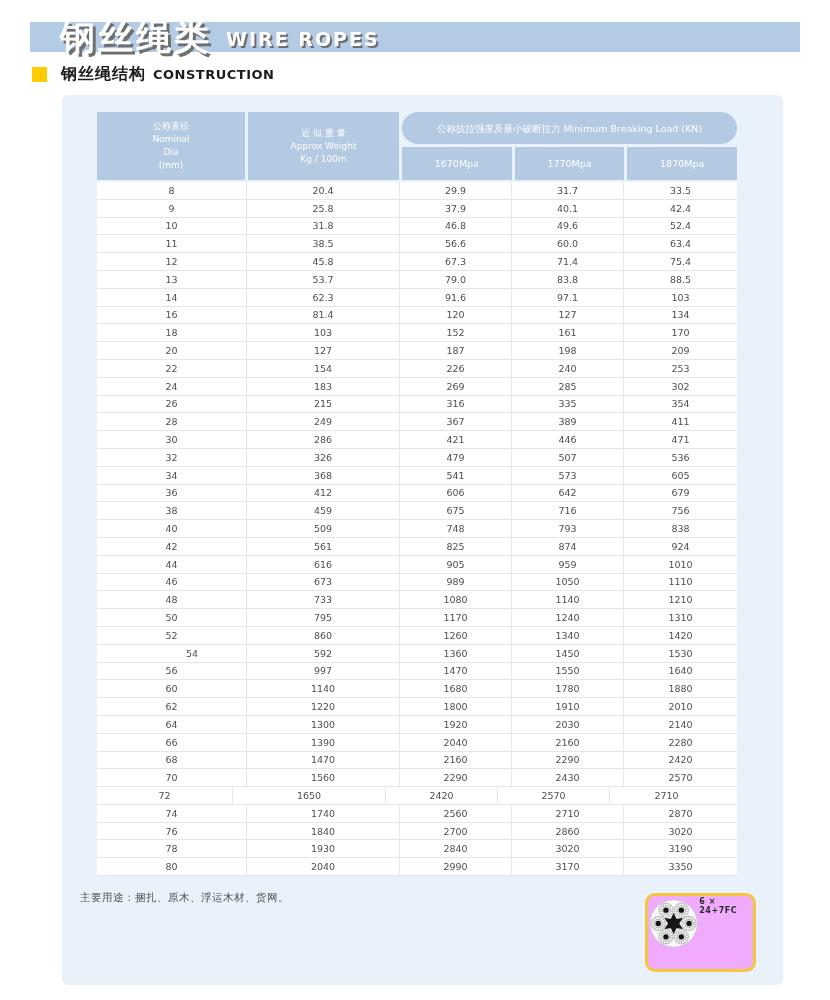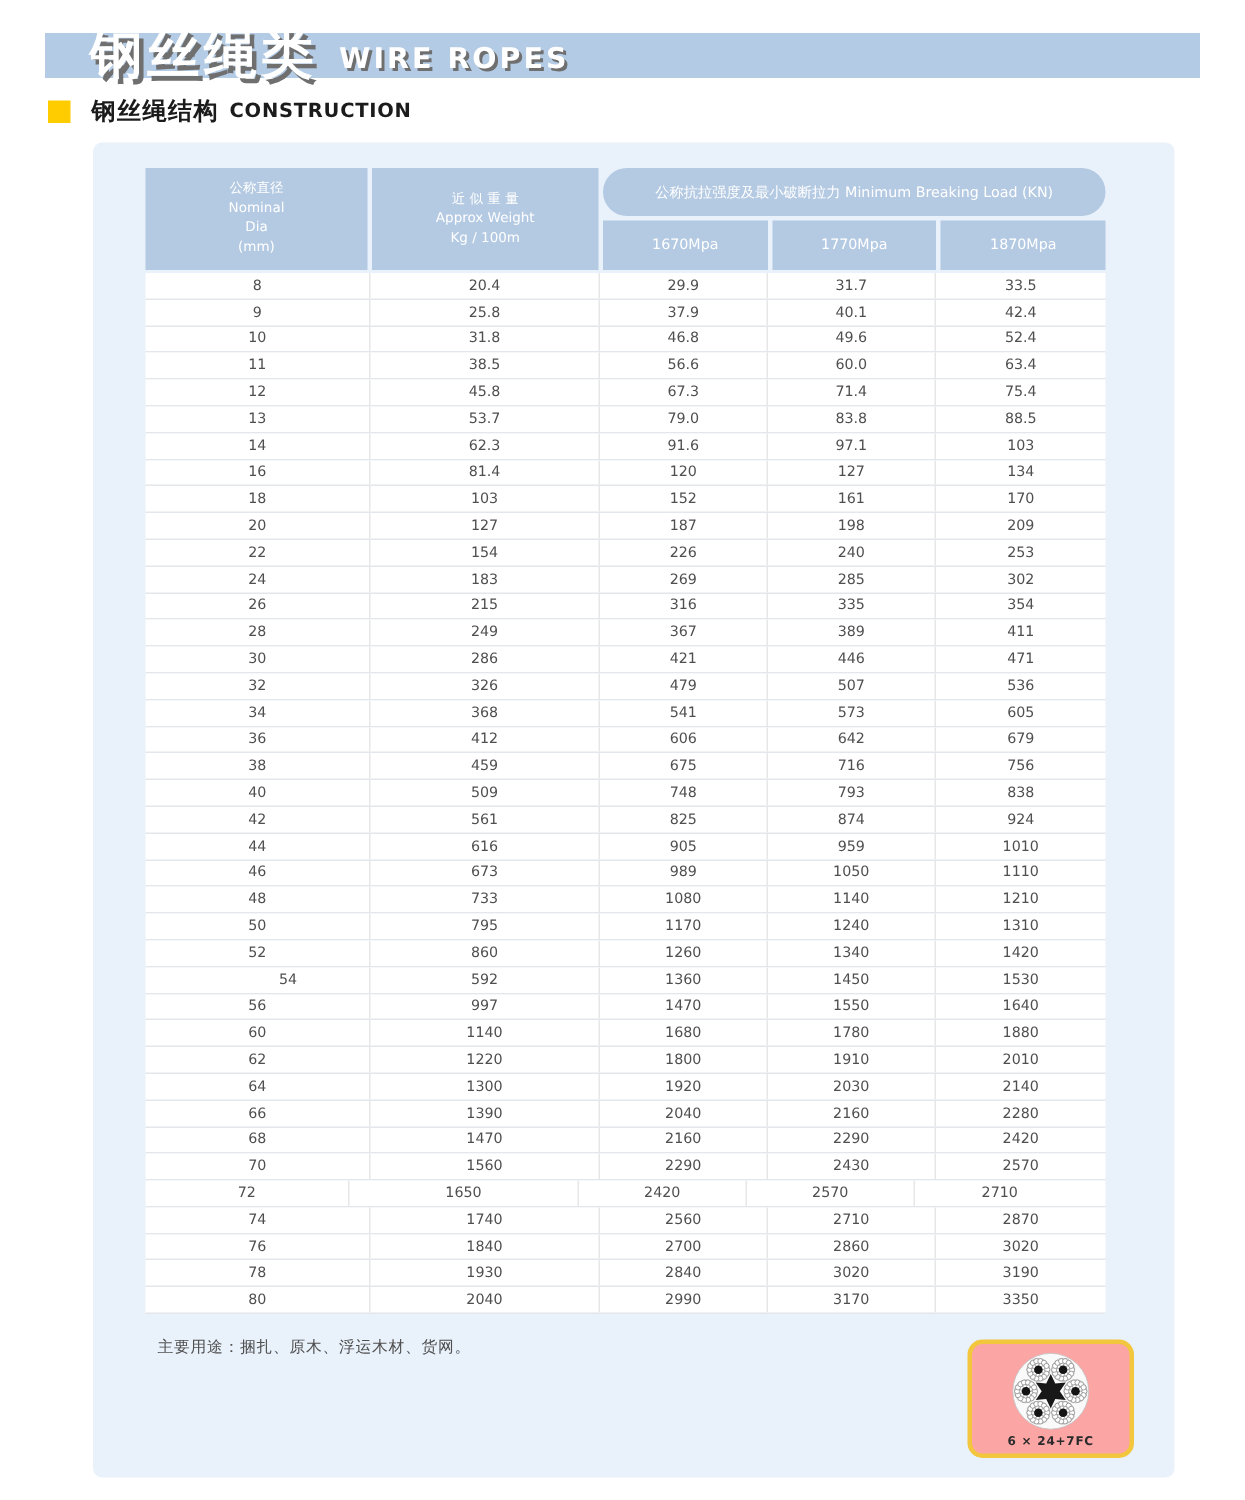--- a/index.html
+++ b/index.html
@@ -42,26 +42,26 @@
   .th-sub{flex:1;margin-right:3px;font-size:9.5px;}
   .th-sub:last-child{margin-right:0;}
 
   .tbody{width:640px;}
   .row{display:flex;height:17.8px;background:#fff;border-bottom:1px solid #e3e6ea;}
   .cell{display:flex;align-items:center;justify-content:center;
         font-size:9.5px;color:#4f4f4f;border-right:1px solid #e7e7e7;height:100%;}
   .cell.last{border-right:none;}
 
   
-  .note{position:absolute;left:43px;top:796px;font-size:10.5px;color:#4f4f4f;letter-spacing:0.5px;}
+  .note{position:absolute;left:18px;top:796px;font-size:10.5px;color:#4f4f4f;letter-spacing:0.5px;}
 
   
-  .card{position:absolute;left:583px;top:798px;width:111px;height:79px;background:#fca5a5;
+  .card{position:absolute;left:583px;top:798px;width:111px;height:79px;background:#f0abfc;
         border:3px solid var(--cardborder);border-radius:10px;
-        display:flex;flex-direction:column;align-items:center;justify-content:center;}
+        display:flex;justify-content:center;}
   .card svg{width:55px;height:55px;display:block;}
   .card-label{font-size:8px;font-weight:bold;color:#2b2b2b;margin-top:1px;letter-spacing:0.5px;}
 </style>
 </head>
 <body>
 
 <div class="page">
 
   <div class="banner">
     <span class="banner-zh">钢丝绳类</span>

